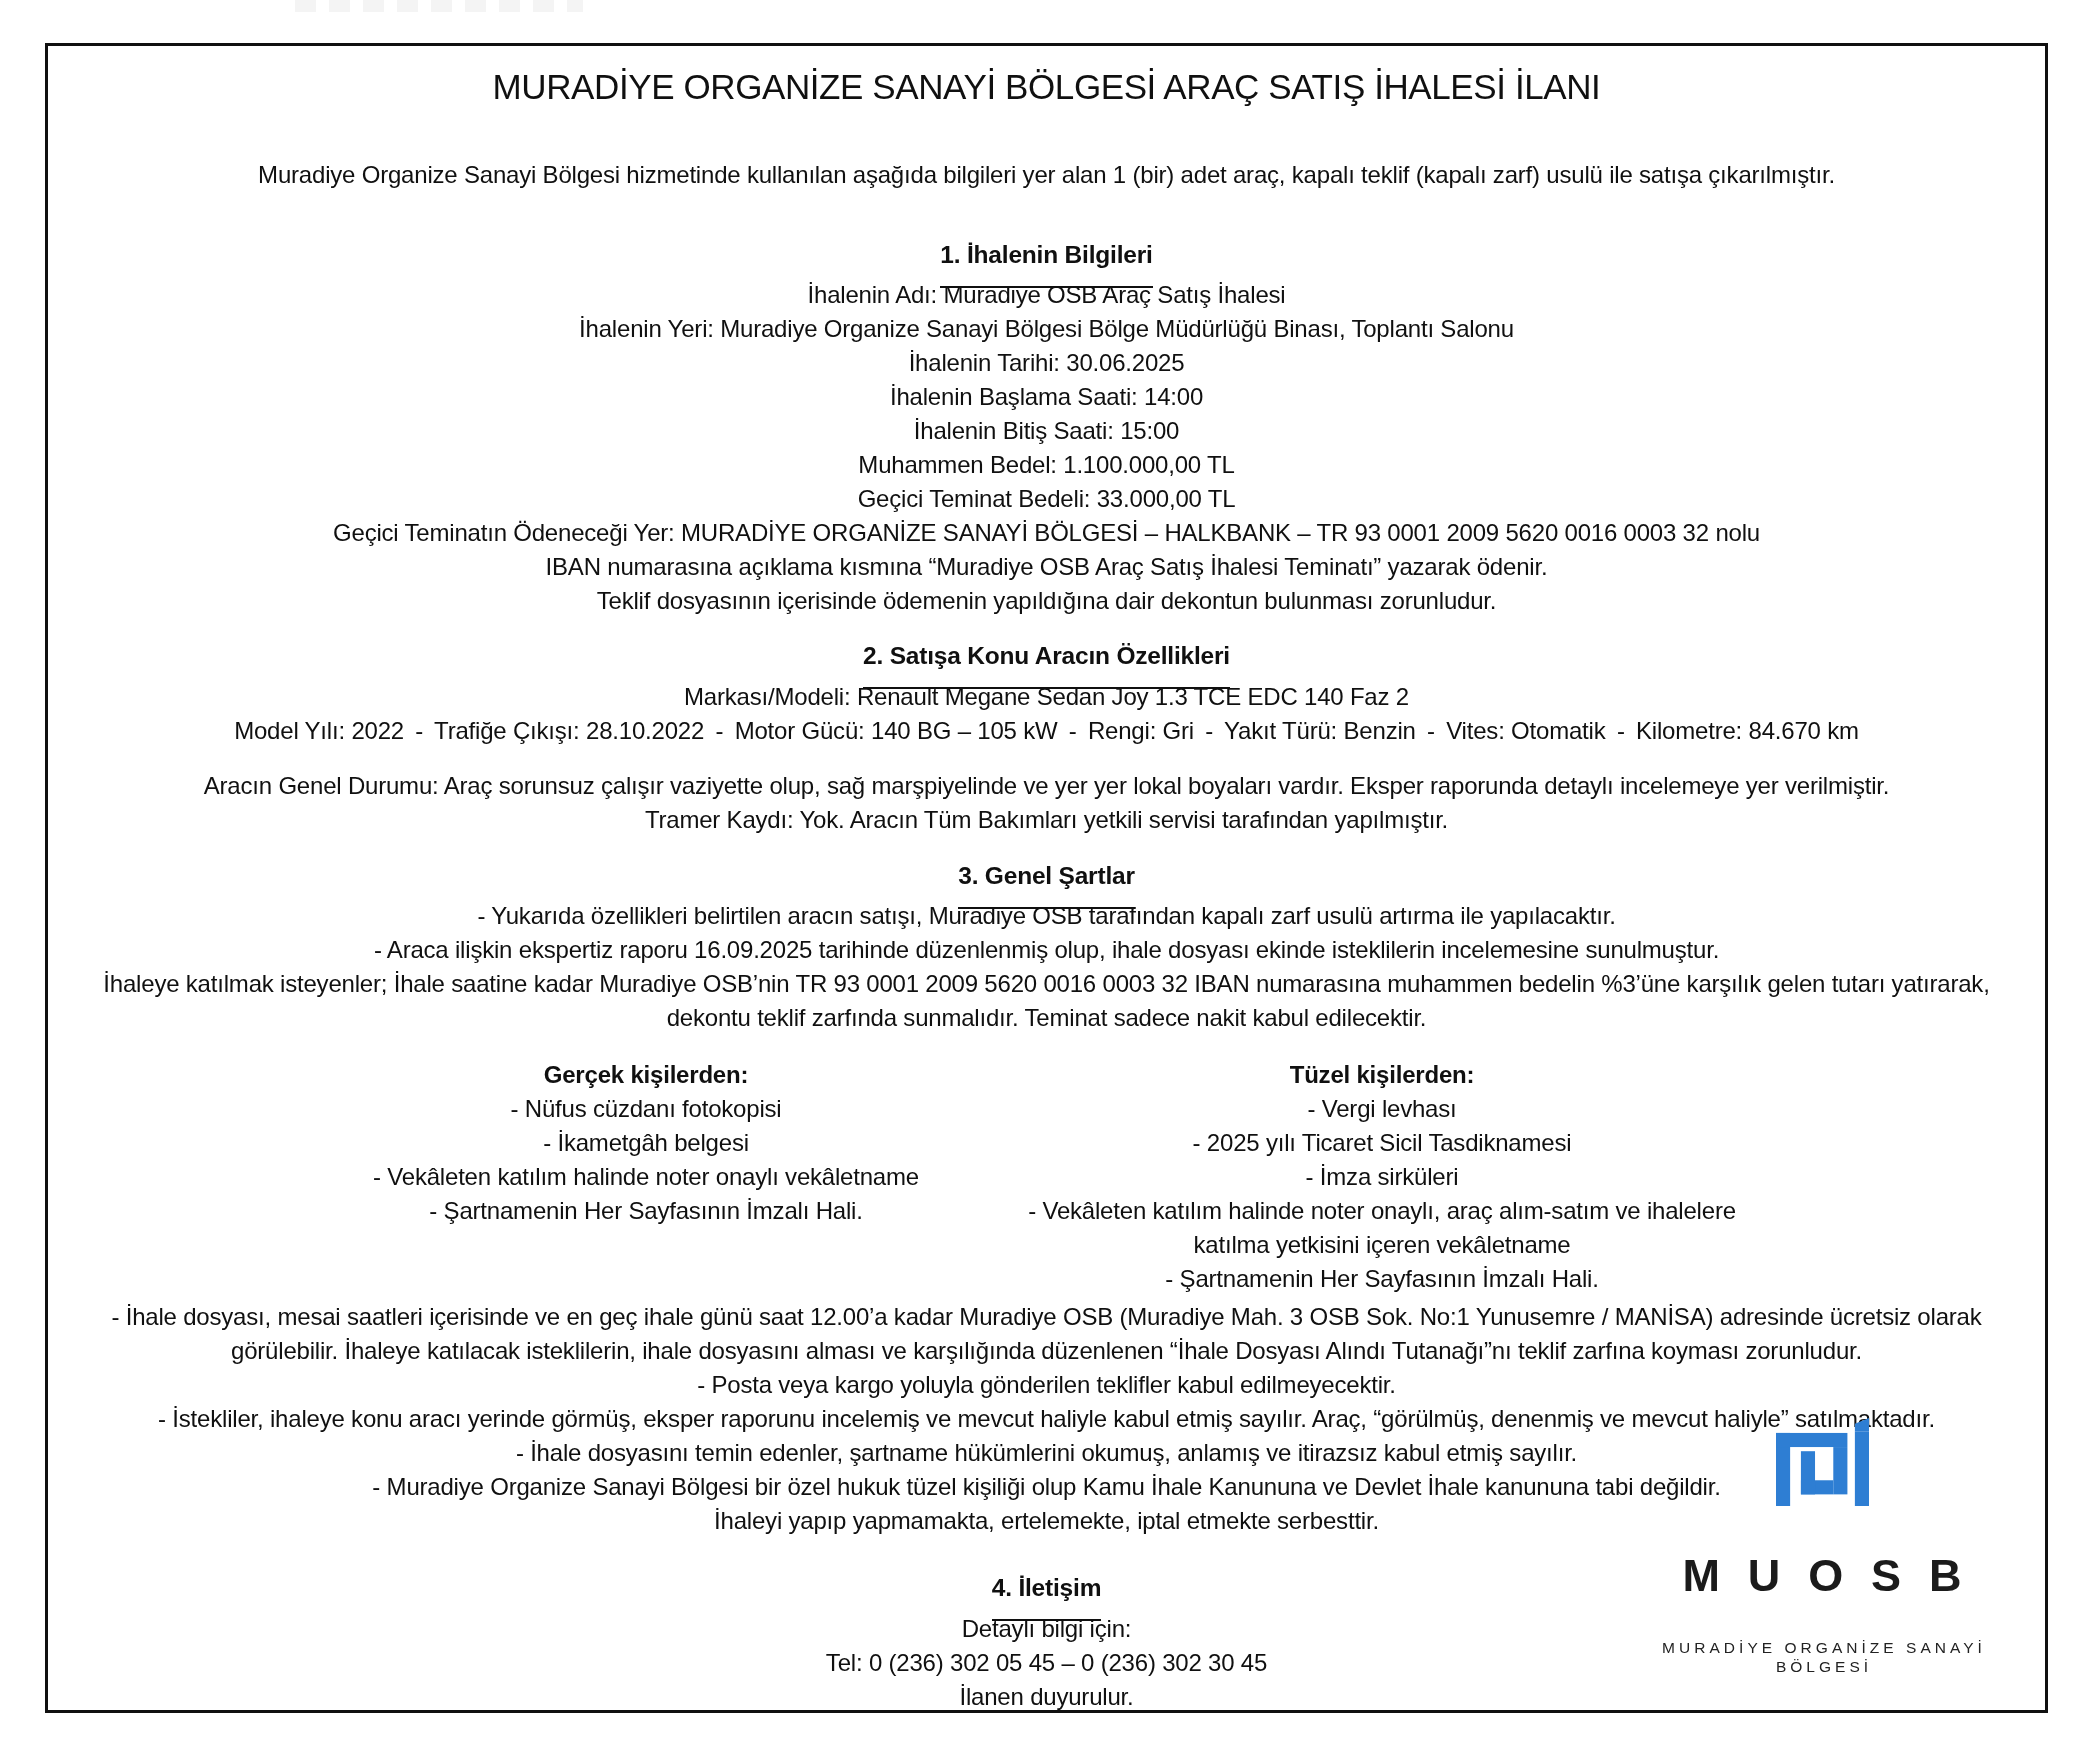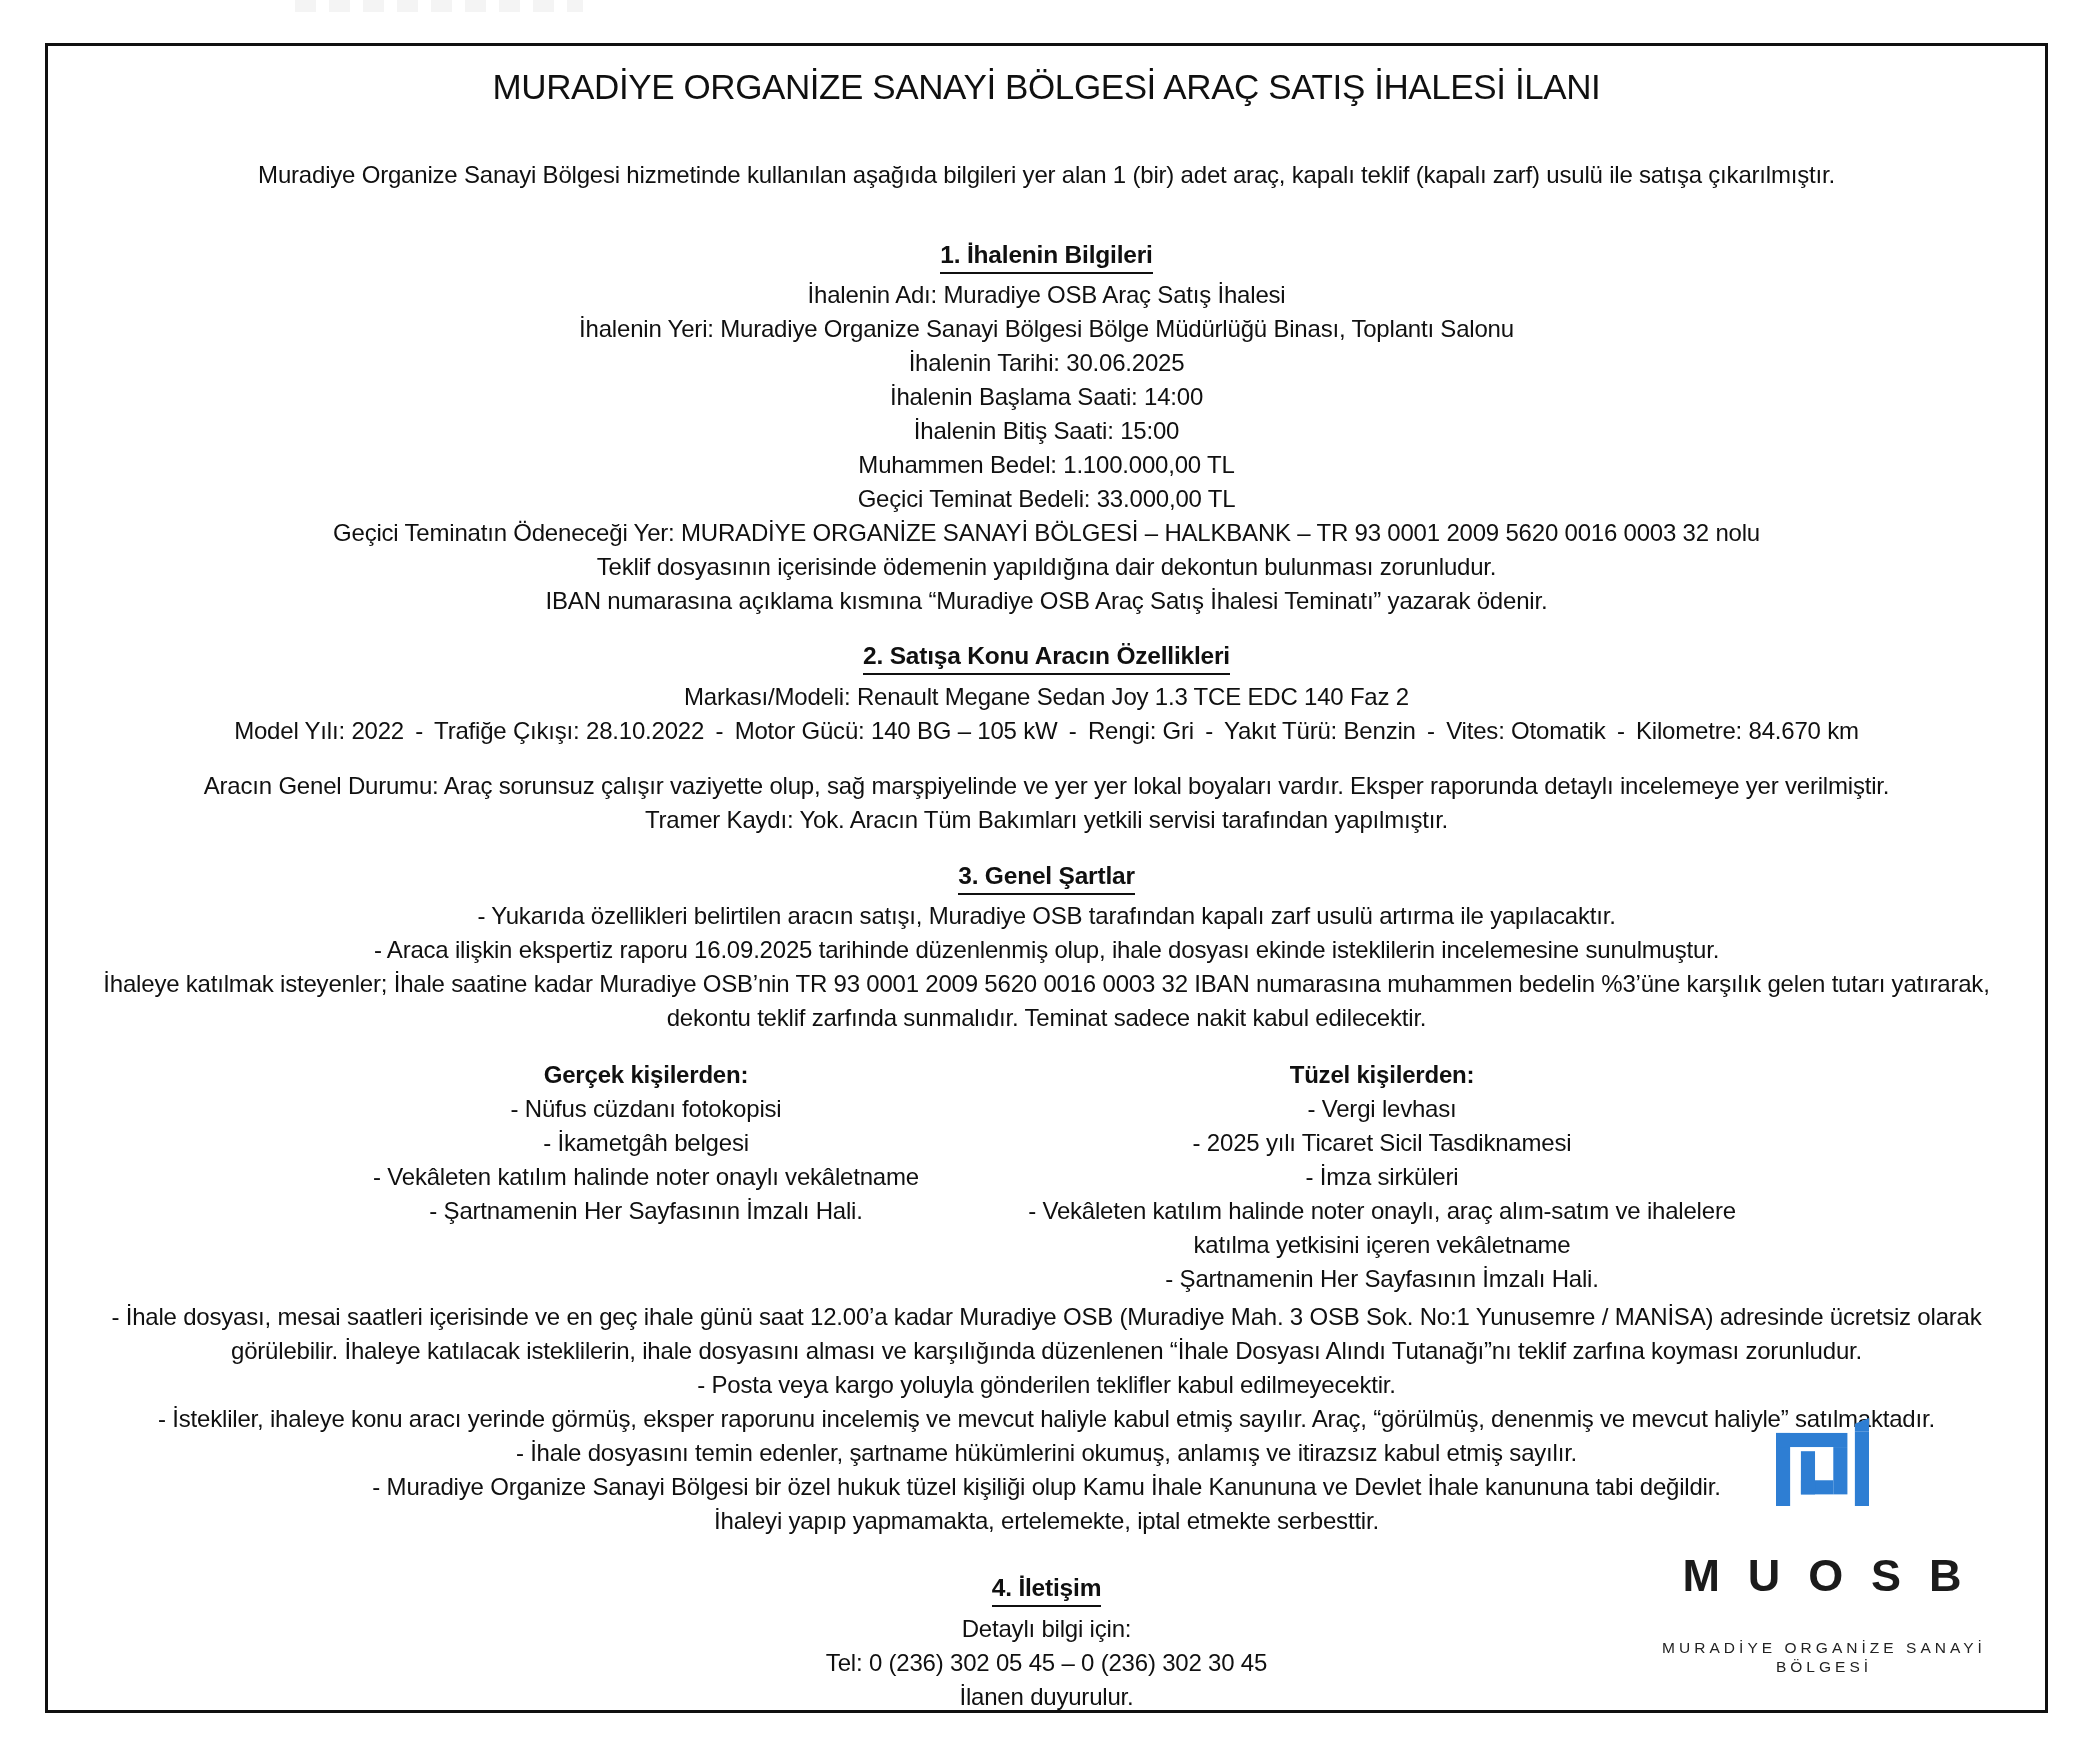--- a/index.html
+++ b/index.html
@@ -17,21 +17,21 @@
     width:1997px; height:1664px;
     border:3.3px solid #101010; background:#ffffff;
   }
   .content {
     padding:0 49px; text-align:center;
     font-size:24px; line-height:34px; letter-spacing:-0.2px;
   }
   p, h1, h2 { margin:0; }
   h1.title { font-size:35px; line-height:41px; margin-top:19.6px; letter-spacing:-0.4px; font-weight:400; }
   .sec-h { font-size:24.5px; font-weight:700; }
-  .u { border-bottom:2.5px solid #101010; padding-bottom:4px; }
+  .u { border-bottom:2.5px solid #101010; padding-bottom:18px; }
   b { font-weight:400; }
   .mt62 { margin-top:51px; }
   .mt56 { margin-top:46px; }
   .mt40 { margin-top:33px; }
   .mt36 { margin-top:22px; }
   .mt34 { margin-top:28px; }
   .mt26 { margin-top:21px; }
   .mt8  { margin-top:6.5px; }
   .sp { margin:0 4.9px; }
   .cols { position:relative; height:214px; margin-top:23px; }
@@ -66,22 +66,22 @@
     <h2 class="sec-h mt56"><span class="u">1. İhalenin Bilgileri</span></h2>
 
     <p class="mt8"><b>İhalenin Adı:</b> <span>Muradiye OSB Araç Satış İhalesi</span></p>
     <p><b>İhalenin Yeri:</b> <span>Muradiye Organize Sanayi Bölgesi Bölge Müdürlüğü Binası, Toplantı Salonu</span></p>
     <p><b>İhalenin Tarihi:</b> <span>30.06.2025</span></p>
     <p><b>İhalenin Başlama Saati:</b> <span>14:00</span></p>
     <p><b>İhalenin Bitiş Saati:</b> <span>15:00</span></p>
     <p><b>Muhammen Bedel:</b> <span>1.100.000,00 TL</span></p>
     <p><b>Geçici Teminat Bedeli:</b> <span>33.000,00 TL</span></p>
     <p><b>Geçici Teminatın Ödeneceği Yer:</b> <span>MURADİYE ORGANİZE SANAYİ BÖLGESİ – HALKBANK – TR 93 0001 2009 5620 0016 0003 32 nolu</span></p>
+    <p>IBAN numarasına açıklama kısmına “Muradiye OSB Araç Satış İhalesi Teminatı” yazarak ödenir.</p>
     <p>Teklif dosyasının içerisinde ödemenin yapıldığına dair dekontun bulunması zorunludur.</p>
-    <p>IBAN numarasına açıklama kısmına “Muradiye OSB Araç Satış İhalesi Teminatı” yazarak ödenir.</p>
 
     <h2 class="sec-h mt26"><span class="u">2. Satışa Konu Aracın Özellikleri</span></h2>
 
     <p class="mt8"><b>Markası/Modeli:</b> <span>Renault Megane Sedan Joy 1.3 TCE EDC 140 Faz 2</span></p>
 
     <p>
       <b>Model Yılı:</b> <span>2022</span>
       <span class="sp">-</span>
       <b>Trafiğe Çıkışı:</b> <span>28.10.2022</span>
       <span class="sp">-</span>

